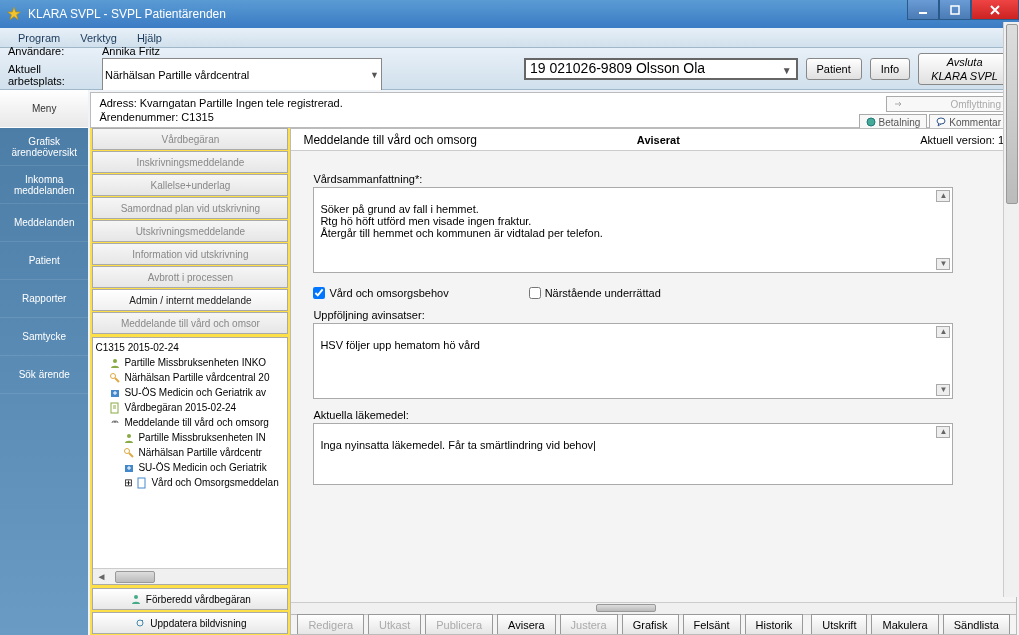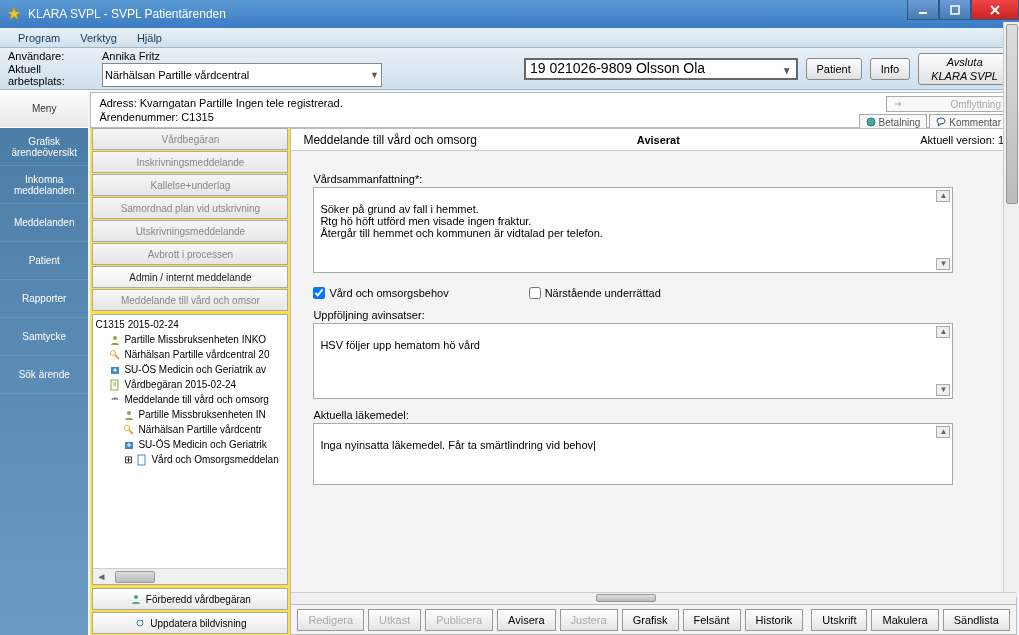--- a/index.html
+++ b/index.html
@@ -81,21 +81,21 @@
 }
 .info-left .row {
   display: flex;
   gap: 4px;
   align-items: center;
   margin: 1px 0;
 }
 .info-left .lbl { width: 90px; }
 .workplace-select {
   width: 280px;
-  height: 24px;
+  height: 35px;
   font-size: 11px;
   border: 1px solid #888;
   padding: 0 2px;
   background: white;
 }
 .patient-select {
   width: 280px;
   height: 22px;
   font-size: 14px;
   border: 2px solid #666;
@@ -340,21 +340,21 @@
 .bottom-scroll {
   height: 12px;
   background: #f0f0f0;
   border-top: 1px solid #ccc;
   position: relative;
 }
 .bottom-scroll .thumb { position: absolute; left: 42%; width: 60px; height: 8px; background: linear-gradient(#ddd,#bbb); border: 1px solid #999; border-radius:2px; top:1px;}
 
 
 .bottombar {
-  height: 30px;
+  height: 20px;
   background: #f4f4f4;
   border-top: 1px solid #bbb;
   display: flex;
   align-items: center;
   padding: 0 6px;
   gap: 4px;
 }
 .bottombar .b-btn {
   height: 22px;
   padding: 0 10px;
@@ -489,20 +489,21 @@
     </div>
 
     <div class="mid">
 
       <div class="navcol">
         <div class="doc-btn">Vårdbegäran</div>
         <div class="doc-btn">Inskrivningsmeddelande</div>
         <div class="doc-btn">Kallelse+underlag</div>
         <div class="doc-btn">Samordnad plan vid utskrivning</div>
         <div class="doc-btn">Utskrivningsmeddelande</div>
+        <div class="doc-btn">Information vid utskrivning</div>
         <div class="doc-btn">Avbrott i processen</div>
         <div class="doc-btn active">Admin / internt meddelande</div>
         <div class="doc-btn">Meddelande till vård och omsor</div>
 
         <div class="tree">
           <div class="tree-row">C1315 2015-02-24</div>
           <div class="tree-row l1">
             <span class="ti">
                 <svg width="12" height="12">
                   <circle cx="6" cy="4" r="2" fill="#8a4"></circle>

